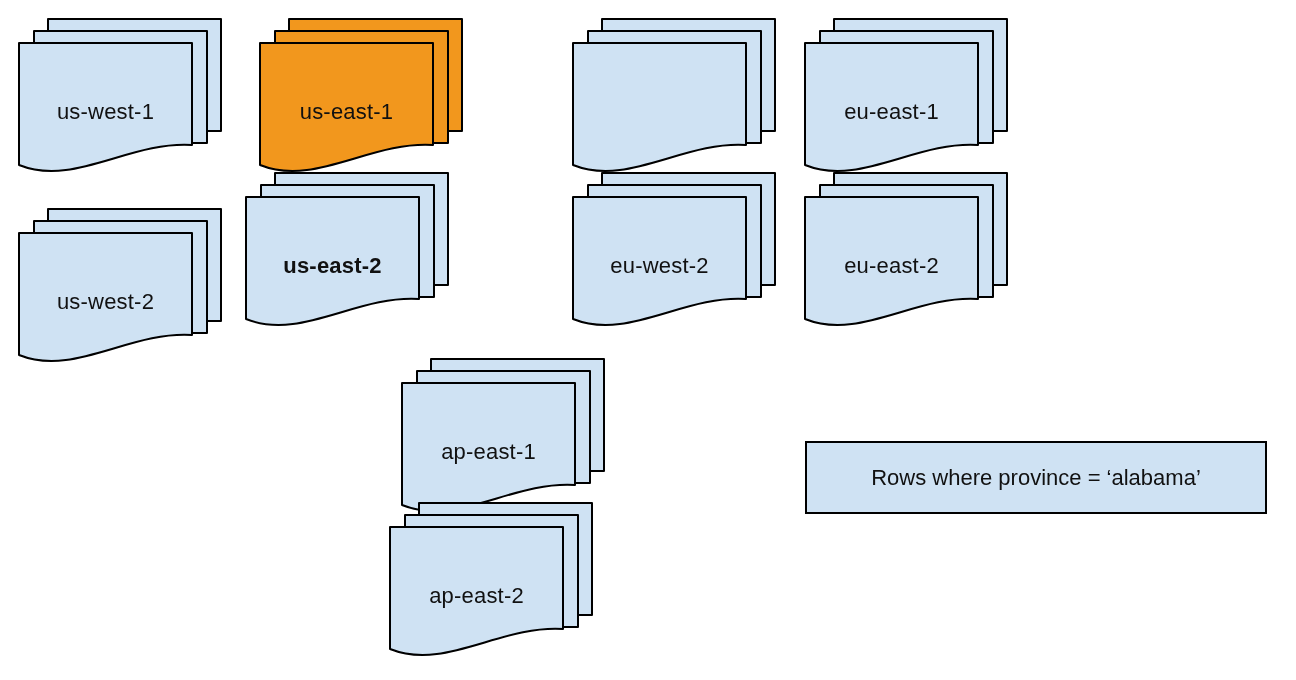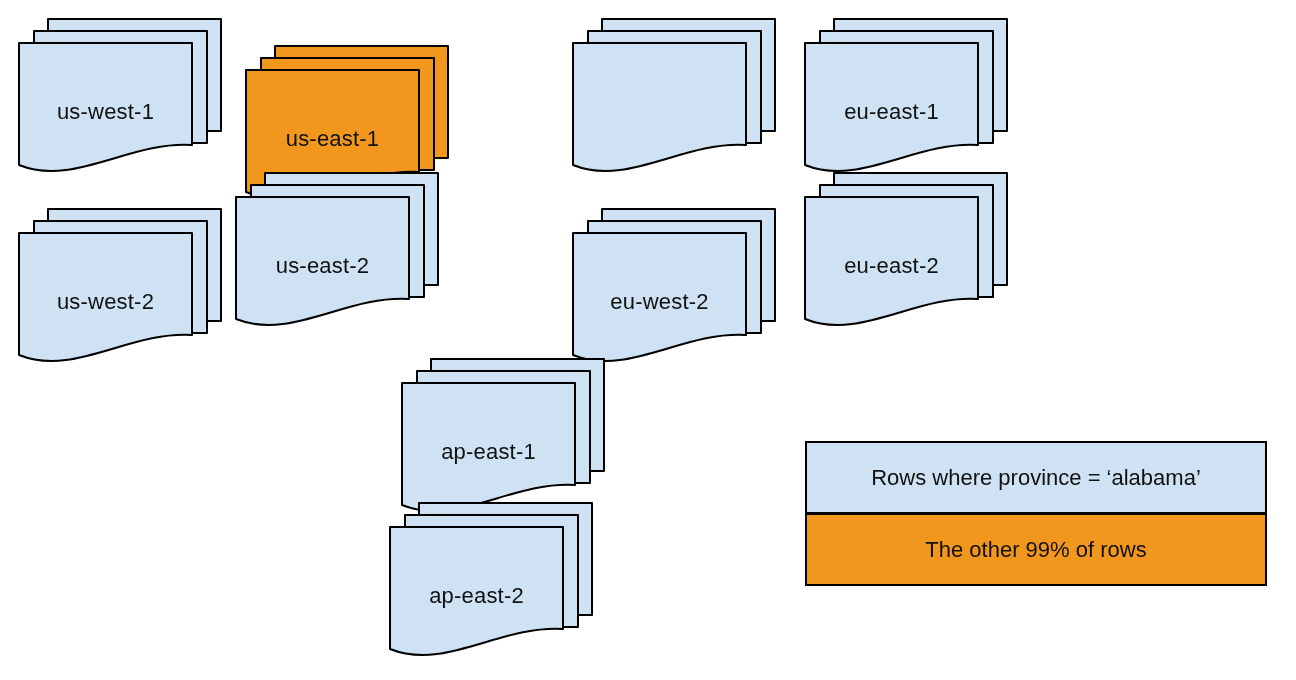--- a/index.html
+++ b/index.html
@@ -74,21 +74,21 @@
 
   <div class="stack v-blue" style="left:18px;top:18px;">
     <svg class="stack-svg" viewBox="0 0 206 158" width="206" height="158">
       <rect class="sheet" x="30" y="1" width="173" height="112"></rect>
       <rect class="sheet" x="16" y="13" width="173" height="112"></rect>
       <path class="sheet" d="M1,25 L174,25 L174,127 C111,123 56,169 1,147 Z"></path>
     </svg>
     <div class="stack-label">us-west-1</div>
   </div>
 
-  <div class="stack v-orange" style="left:245px;top:18px;margin-top:27px;">
+  <div class="stack v-orange" style="left:259px;top:18px;">
     <svg class="stack-svg" viewBox="0 0 206 158" width="206" height="158">
       <rect class="sheet" x="30" y="1" width="173" height="112"></rect>
       <rect class="sheet" x="16" y="13" width="173" height="112"></rect>
       <path class="sheet" d="M1,25 L174,25 L174,127 C111,123 56,169 1,147 Z"></path>
     </svg>
     <div class="stack-label">us-east-1</div>
   </div>
 
   <div class="stack v-blue" style="left:572px;top:18px;">
     <svg class="stack-svg" viewBox="0 0 206 158" width="206" height="158">
@@ -109,30 +109,30 @@
 
   <div class="stack v-blue" style="left:18px;top:172px;margin-top:36px;">
     <svg class="stack-svg" viewBox="0 0 206 158" width="206" height="158">
       <rect class="sheet" x="30" y="1" width="173" height="112"></rect>
       <rect class="sheet" x="16" y="13" width="173" height="112"></rect>
       <path class="sheet" d="M1,25 L174,25 L174,127 C111,123 56,169 1,147 Z"></path>
     </svg>
     <div class="stack-label">us-west-2</div>
   </div>
 
-  <div class="stack v-blue" style="left:235px;top:172px;">
+  <div class="stack v-blue" style="left:245px;top:172px;font-weight:bold;">
     <svg class="stack-svg" viewBox="0 0 206 158" width="206" height="158">
       <rect class="sheet" x="30" y="1" width="173" height="112"></rect>
       <rect class="sheet" x="16" y="13" width="173" height="112"></rect>
       <path class="sheet" d="M1,25 L174,25 L174,127 C111,123 56,169 1,147 Z"></path>
     </svg>
     <div class="stack-label">us-east-2</div>
   </div>
 
-  <div class="stack v-blue" style="left:572px;top:172px;margin-top:36px;">
+  <div class="stack v-blue" style="left:572px;top:172px;">
     <svg class="stack-svg" viewBox="0 0 206 158" width="206" height="158">
       <rect class="sheet" x="30" y="1" width="173" height="112"></rect>
       <rect class="sheet" x="16" y="13" width="173" height="112"></rect>
       <path class="sheet" d="M1,25 L174,25 L174,127 C111,123 56,169 1,147 Z"></path>
     </svg>
     <div class="stack-label">eu-west-2</div>
   </div>
 
   <div class="stack v-blue" style="left:804px;top:172px;text-align:right;">
     <svg class="stack-svg" viewBox="0 0 206 158" width="206" height="158">
@@ -158,18 +158,15 @@
       <rect class="sheet" x="16" y="13" width="173" height="112"></rect>
       <path class="sheet" d="M1,25 L174,25 L174,127 C111,123 56,169 1,147 Z"></path>
     </svg>
     <div class="stack-label">ap-east-2</div>
   </div>
 
   <div class="legend">
     <div class="legend-row v-blue">
       <span>Rows where province = ‘alabama’</span>
     </div>
-    <div class="legend-row v-orange">
-      <span>The other 99% of rows</span>
-    </div>
   </div>
 
 </div>
 
 </body></html>

